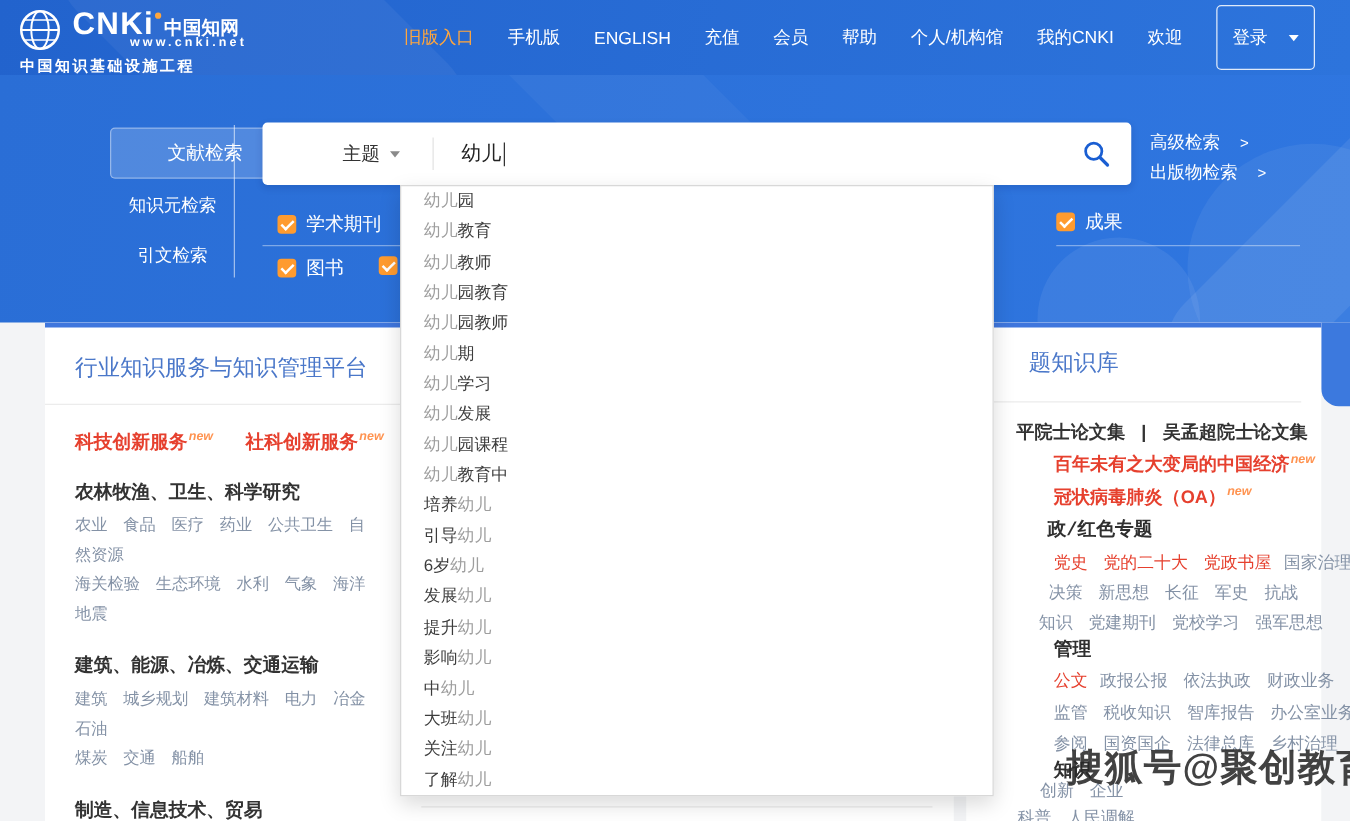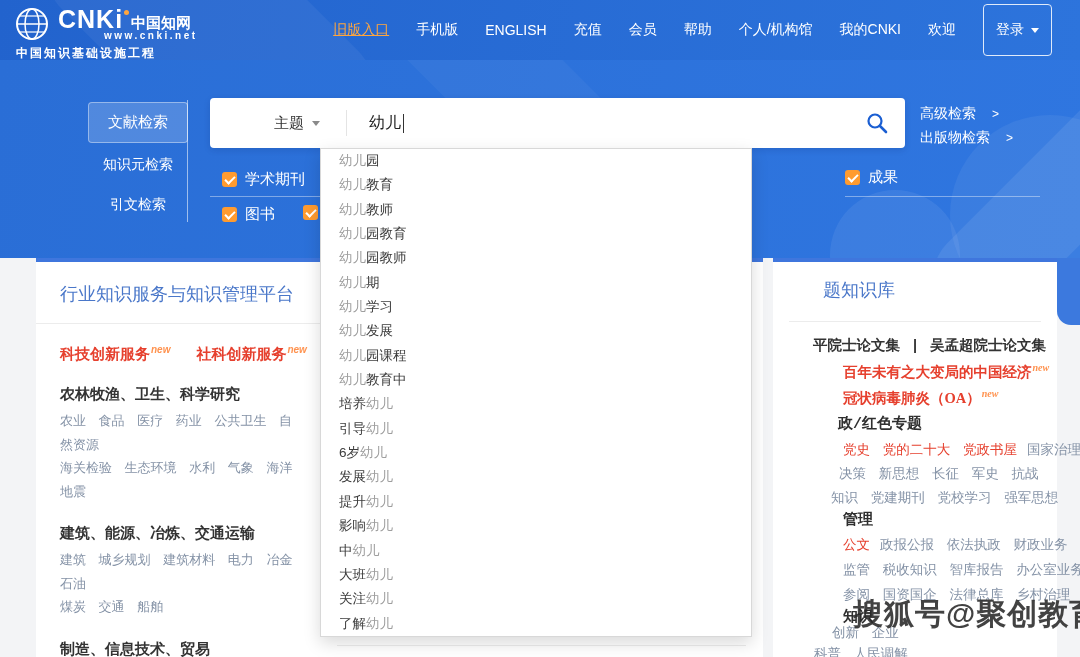--- a/index.html
+++ b/index.html
@@ -14,36 +14,36 @@
   .logo{position:absolute;left:14px;top:6px;color:#fff;}
   .logo-row{display:flex;align-items:center;gap:8px;}
   .globe{width:36px;height:36px;}
   .brand{font-size:25px;font-weight:bold;letter-spacing:1px;line-height:22px;}
   .brand-cn{font-size:15px;font-weight:bold;margin-left:2px;}
   .odot{display:inline-block;width:5px;height:5px;border-radius:50%;background:#ffa63e;vertical-align:top;margin:2px 0 0 1px;}
   .url{font-size:10px;letter-spacing:2.5px;font-weight:bold;margin:-3px 0 0 46px;}
   .slogan{font-size:12px;letter-spacing:2px;font-weight:bold;margin:3px 0 0 2px;}
   .nav{position:absolute;right:28px;top:0;height:60px;display:flex;align-items:center;gap:27px;color:#fff;font-size:14px;}
   .nav span{cursor:pointer;white-space:nowrap;}
-  .nav .hl{color:#ffa63e;text-decoration:underline;}
-  .login-btn{border:1px solid rgba(255,255,255,.85);border-radius:4px;padding:16px 12px;display:flex;align-items:center;gap:7px;cursor:pointer;}
+  .nav .hl{color:#ffa63e;}
+  .login-btn{border:1px solid rgba(255,255,255,.85);border-radius:4px;padding:16px 12px;display:flex;align-items:center;gap:17px;cursor:pointer;}
   .tri-dn{width:0;height:0;border-left:4px solid transparent;border-right:4px solid transparent;border-top:5px solid #fff;}
 
   
   .hero{position:absolute;left:0;top:60px;width:1080px;height:198px;
         background:linear-gradient(100deg,#2a6ed6,#2f76e0);overflow:hidden;}
   .d1{position:absolute;left:830px;top:130px;width:130px;height:130px;border-radius:50%;background:rgba(255,255,255,.07);}
   .d2{position:absolute;left:950px;top:55px;width:200px;height:200px;border-radius:50%;background:rgba(255,255,255,.06);}
   .d3{position:absolute;left:880px;top:40px;width:460px;height:95px;border-radius:48px;background:rgba(255,255,255,.08);transform:rotate(-45deg);}
   .d4{position:absolute;left:250px;top:-80px;width:420px;height:110px;border-radius:55px;background:rgba(255,255,255,.04);transform:rotate(45deg);}
   .hero-ext{position:absolute;left:1057px;top:258px;width:23px;height:67px;background:#3c79de;border-radius:0 0 0 14px;}
 
   .tab-active{position:absolute;left:88px;top:102px;width:98px;height:39px;border-radius:4px;
       background:rgba(255,255,255,.18);border:1px solid rgba(255,255,255,.4);
-      display:flex;align-items:center;justify-content:center;color:#fff;font-size:15px;cursor:pointer;}
+      display:flex;align-items:center;justify-content:center;color:#fff;font-size:15px;cursor:pointer;padding-left:26px;}
   .tab{position:absolute;left:88px;width:100px;text-align:center;color:#fff;font-size:14px;cursor:pointer;}
   .tab2{top:156px;} .tab3{top:196px;}
   .vline{position:absolute;left:187px;top:100px;width:1px;height:122px;background:rgba(255,255,255,.55);}
 
   .searchbox{position:absolute;left:210px;top:98px;width:695px;height:50px;background:#fff;border-radius:4px;
       display:flex;align-items:center;box-shadow:0 2px 6px rgba(0,30,90,.15);}
   .sel{margin-left:64px;display:flex;align-items:center;gap:8px;font-size:15px;color:#333;cursor:pointer;}
   .sel .tri-dn{border-top-color:#8a8a8a;}
   .sdiv{width:1px;height:26px;background:#e4e4e4;margin-left:26px;}
   .query{margin-left:22px;font-size:16px;color:#222;}
@@ -54,21 +54,21 @@
   .advlinks .row{display:flex;align-items:flex-start;gap:16px;height:18px;margin-bottom:6px;cursor:pointer;}
   .chev:after{content:">";font-size:12px;color:#fff;}
 
   .cbrow{position:absolute;display:flex;align-items:center;gap:8px;color:#fff;font-size:15px;cursor:pointer;}
   .cb{width:15px;height:15px;border-radius:3px;background:#ff9b2f;position:relative;flex:none;}
   .cb:after{content:"";position:absolute;left:3px;top:4px;width:8px;height:4px;
       border-left:2px solid #fff;border-bottom:2px solid #fff;transform:rotate(-45deg);}
   .fdiv{position:absolute;height:1px;background:rgba(255,255,255,.4);}
 
   
-  .sug-list{position:absolute;left:320px;top:148px;width:432px;height:489px;background:#fff;
+  .sug-list{position:absolute;left:320px;top:148px;width:475px;height:489px;background:#fff;
       border:1px solid #d8d8d8;box-sizing:border-box;box-shadow:0 6px 16px rgba(0,0,0,.15);
       z-index:10;list-style:none;margin:0;padding:0;}
   .sug{height:24.35px;line-height:24.35px;padding-left:18px;font-size:13.5px;color:#3c3c3c;cursor:pointer;white-space:nowrap;overflow:hidden;}
   .sug .match{color:#9e9e9e;}
 
   
   .card{position:absolute;top:258px;height:399px;background:#fff;border-top:4px solid #3f76dd;box-sizing:border-box;z-index:2;}
   .card-l{left:36px;width:290px;}
   .card-m{left:320px;width:443px;}
   .card-r{left:773px;width:284px;}
@@ -83,21 +83,21 @@
   .cat-title{color:#333;font-size:15px;font-weight:bold;margin-top:21px;margin-bottom:5px;}
   .links{color:#8492a6;font-size:13px;line-height:23.5px;word-spacing:9px;cursor:pointer;}
 
   .mdiv{position:absolute;left:337px;top:645px;width:409px;height:1px;background:#ececec;z-index:3;}
 
   
   .card-r .panel-title{position:absolute;left:50px;top:16px;}
   .rdiv{position:absolute;left:16px;top:59px;width:252px;height:1px;background:#ececec;}
   .rline{position:absolute;white-space:nowrap;font-size:13.5px;color:#8492a6;word-spacing:9px;cursor:pointer;}
   .rbold{font-size:14.5px;font-weight:bold;color:#333;}
-  .rred{color:#e6402e;font-weight:bold;font-size:14.5px;font-family:Liberation Serif, serif;}
+  .rred{color:#e6402e;font-weight:bold;font-size:14.5px;}
   .rsec{font-size:15px;font-weight:bold;color:#2f2f2f;word-spacing:0;}
   .seg-red{color:#e6402e;margin-right:10px;}
   .seg-gray{color:#8492a6;}
 
   .watermark{position:absolute;left:853px;top:594px;z-index:20;font-size:30px;font-weight:800;
       color:rgba(40,40,40,.88);letter-spacing:1px;white-space:nowrap;}
 </style>
 </head>
 <body>
 

